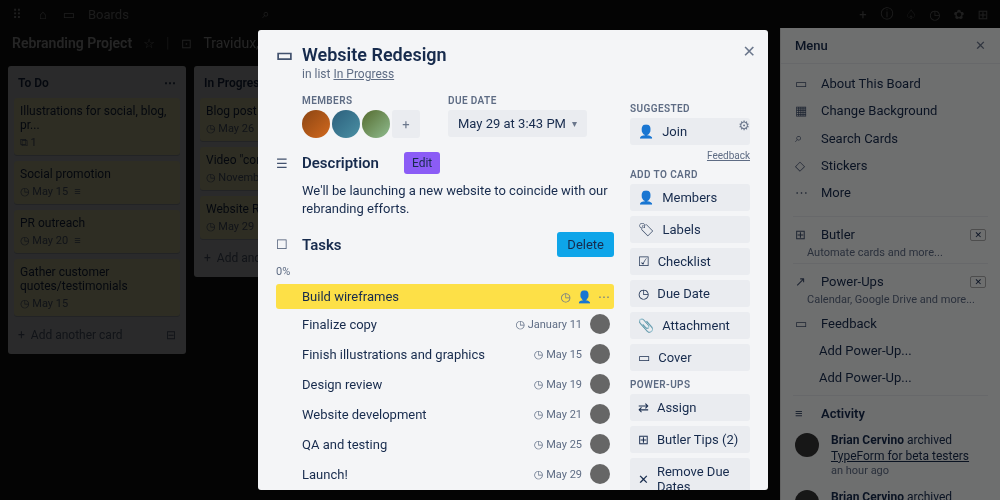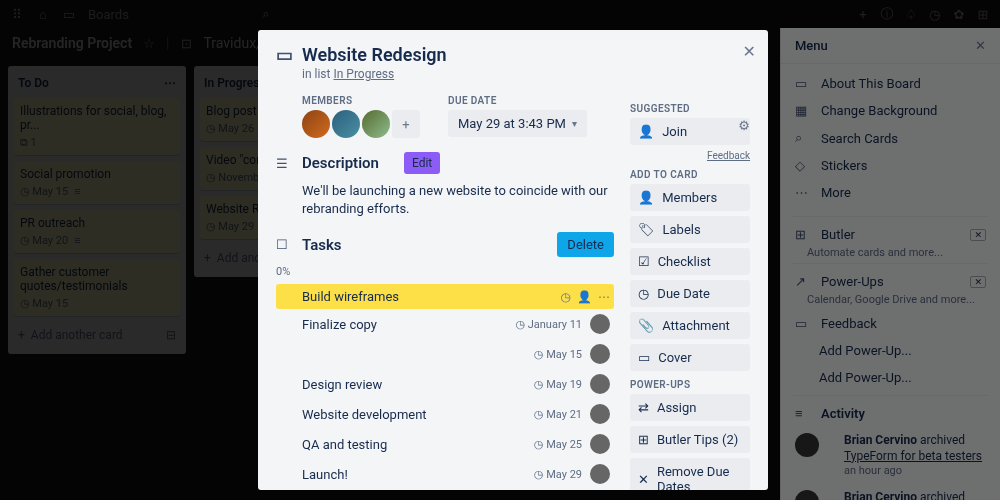--- a/index.html
+++ b/index.html
@@ -19,21 +19,21 @@
 .badge{display:flex;align-items:center;gap:2px}
 .add-card{color:#5e6c84;padding:6px 4px;display:flex;align-items:center;gap:6px}
 
 .sidebar{position:absolute;right:0;top:28px;bottom:0;width:220px;background:#f4f5f7;border-left:1px solid #ddd;z-index:5}
 .sidebar-hd{display:flex;justify-content:space-between;align-items:center;padding:10px 14px;border-bottom:1px solid #e4e6ea;font-weight:500}
 .menu-list{padding:6px 0}
 .menu-item{display:flex;align-items:center;gap:10px;padding:6px 14px;font-size:13px;color:#172b4d}
 .menu-item .mi-icn{width:16px;color:#42526e;font-size:13px}
 .menu-sub{padding-left:26px;font-size:11px;color:#5e6c84;margin-top:-2px;margin-bottom:4px}
 .divider{height:1px;background:#e4e6ea;margin:4px 12px}
-.activity-item{display:flex;gap:25px;padding:6px 14px;font-size:12px;color:#172b4d}
+.activity-item{display:flex;gap:12px;padding:6px 14px;font-size:12px;color:#172b4d}
 .avatar{width:24px;height:24px;border-radius:50%;background:#333;flex-shrink:0}
 .activity-text{line-height:1.3}
 .activity-text u{text-decoration:underline}
 .activity-time{color:#5e6c84;font-size:11px}
 
 .overlay{position:absolute;inset:0;background:rgba(0,0,0,.55);z-index:10}
 .modal{position:absolute;left:258px;top:30px;width:510px;background:#f4f5f7;border-radius:3px;z-index:20;padding:14px 18px 20px;max-height:460px;overflow-y:auto}
 .modal-close{position:absolute;right:12px;top:12px;color:#6b778c;font-size:16px;cursor:pointer}
 .modal-title{display:flex;align-items:center;gap:10px;font-size:18px;font-weight:600;color:#172b4d}
 .modal-sub{font-size:12px;color:#5e6c84;margin-left:26px;margin-top:2px}
@@ -257,20 +257,21 @@
               <span>⋯</span>
             </span>
           </div>
           <div class="task">
             <span>Finalize copy</span>
             <span class="spacer"></span>
             <span class="task-date">◷ January 11</span>
             <div class="task-av"></div>
           </div>
           <div class="task">
+            <span>Finish illustrations and graphics</span>
             <span class="spacer"></span>
             <span class="task-date">◷ May 15</span>
             <div class="task-av"></div>
           </div>
           <div class="task">
             <span>Design review</span>
             <span class="spacer"></span>
             <span class="task-date">◷ May 19</span>
             <div class="task-av"></div>
           </div>

